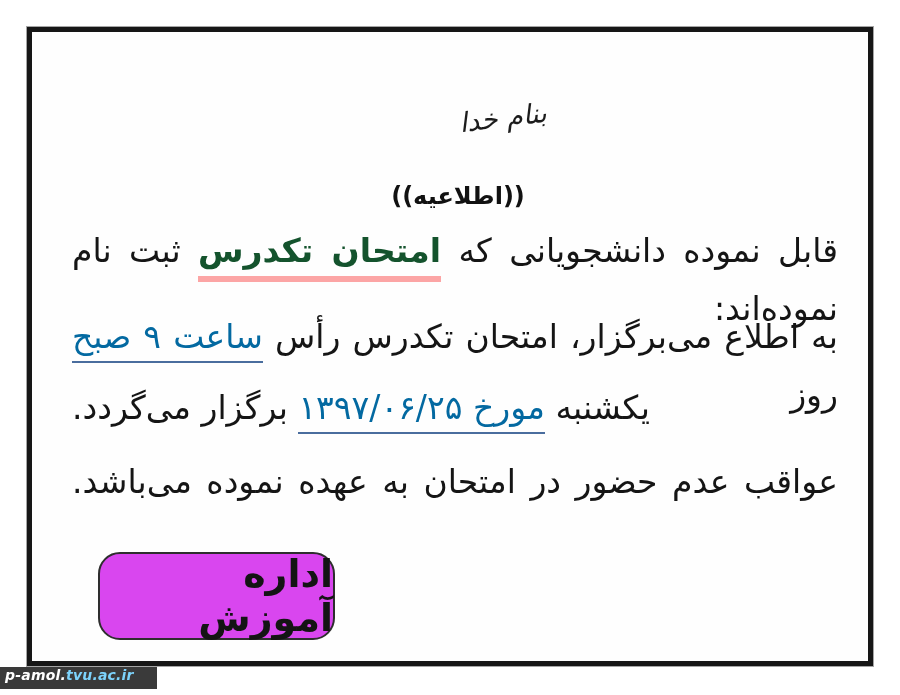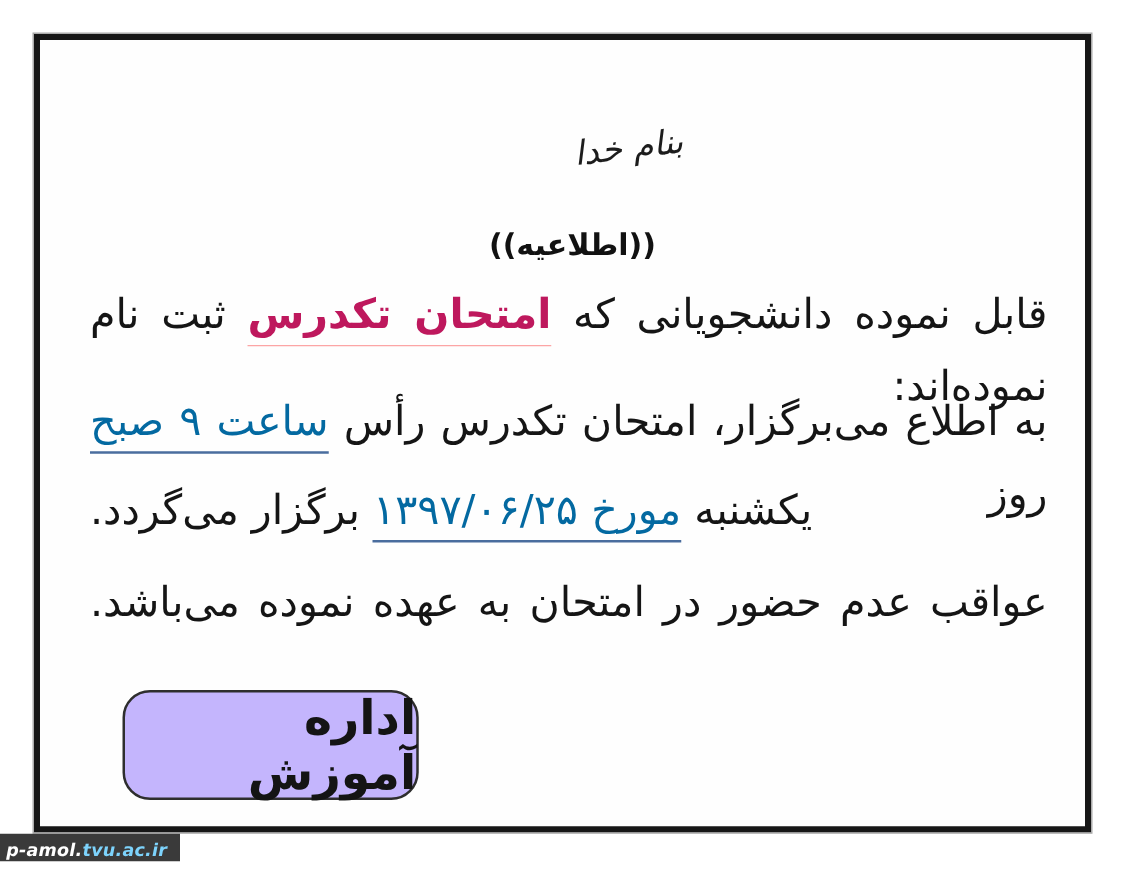--- a/index.html
+++ b/index.html
@@ -59,56 +59,56 @@
   .line.justified {
     text-align: justify;
     text-align-last: justify;
     white-space: normal;
   }
   .line1 { top: 190px; }
   .line2 { top: 276px; }
   .line3 { top: 347px; }
   .line4 { top: 421px; }
   .hl-red {
-    color: #be185d;
+    color: #14532d;
     font-weight: bold;
-    border-bottom: 1px solid #fca5a5;
+    border-bottom: 6px solid #fca5a5;
     padding-bottom: 6px;
   }
   .hl-blue {
     color: #0369a1;
     border-bottom: 2px solid #4a6d9e;
     padding-bottom: 5px;
   }
   .office-button {
     position: absolute;
     left: 66px; top: 520px;
     width: 237px; height: 88px;
     box-sizing: border-box;
-    background: #c4b5fd;
+    background: #d946ef;
     border: 2px solid #2e2e2e;
     border-radius: 22px;
     display: flex;
     align-items: center;
     justify-content: center;
     direction: rtl;
   }
   .office-button .label {
     font-size: 38px;
     font-weight: bold;
     color: #141414;
   }
   .watermark {
     position: absolute;
     left: 0; top: 667px;
     height: 22px;
-    padding: 0 10px 0 5px;
+    padding: 0 23px 0 5px;
     background: #3a3a3a;
     display: flex;
-    align-items: flex-end;
+    align-items: flex-start;
     font-style: italic;
     font-weight: bold;
     font-size: 14px;
     letter-spacing: 0.2px;
   }
   .wm-prefix { color: #ffffff; }
   .wm-suffix { color: #7dd3fc; }
 </style>
 </head>
 <body>

